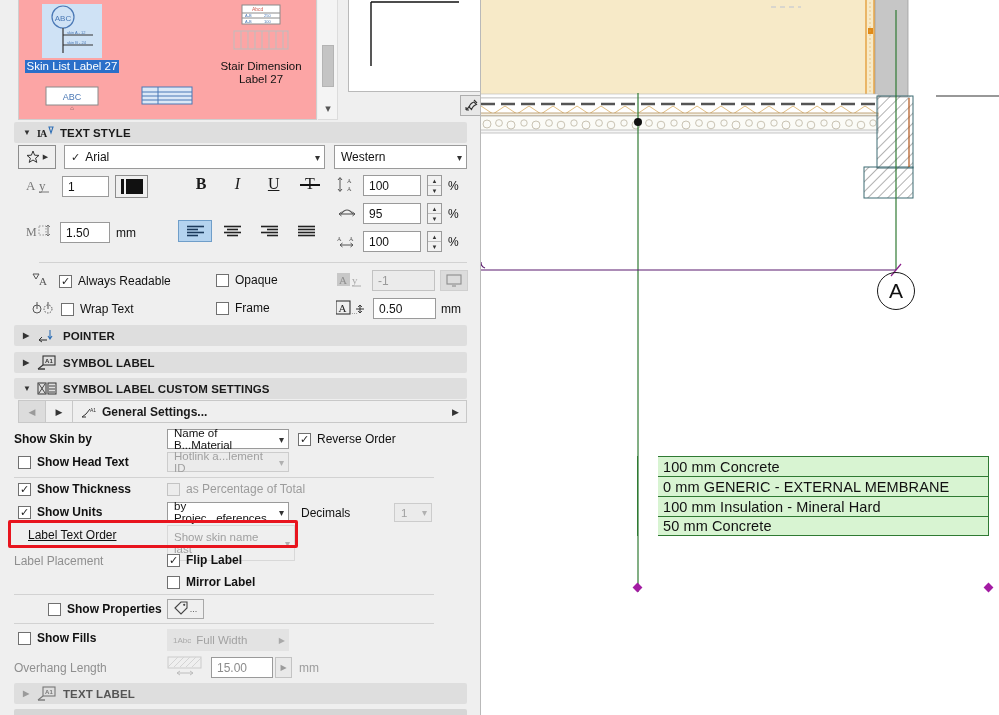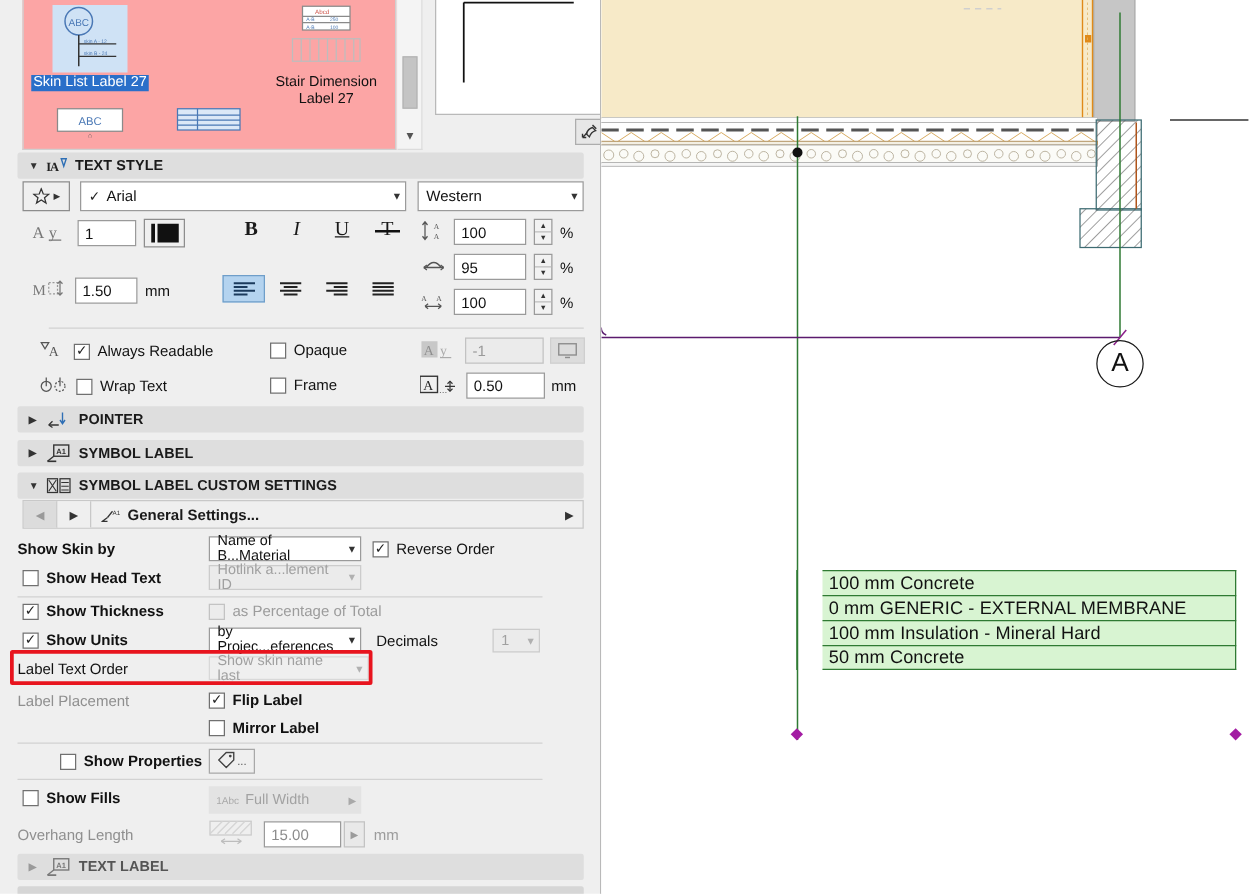--- a/index.html
+++ b/index.html
@@ -592,22 +592,22 @@
     <div class="dd" style="position:absolute; left:167px; top:502px; width:122px; height:20px; font-size:11.5px;">
       <span>by Projec...eferences</span>
       <span class="cv">▾</span>
     </div>
     <span class="lbl" style="position:absolute; left:301px; top:506px;">Decimals</span>
     <div class="dd dis" style="position:absolute; left:394px; top:503px; width:38px; height:19px; font-size:11.5px;">
       <span>1</span>
       <span class="cv">▾</span>
     </div>
 
-    <span class="lbl" style="position:absolute; left:14px; top:528px;">Label Text Order</span>
-    <div class="dd dis" style="position:absolute; left:167px; top:525px; width:128px; height:19px; font-size:11.5px; background:#efefef; border-color:#d8d8d8;">
+    <span class="lbl" style="position:absolute; left:28px; top:528px;text-decoration:underline;">Label Text Order</span>
+    <div class="dd dis" style="position:absolute; left:167px; top:525px; width:128px; height:36px; font-size:11.5px; background:#efefef; border-color:#d8d8d8;">
       <span>Show skin name last</span>
       <span class="cv">▾</span>
     </div>
     <div class="hl-box" style="left:8px; top:520px; width:290px; height:28px;"></div>
 
     <span class="lbl g" style="position:absolute; left:14px; top:554px;">Label Placement</span>
     <span class="cb" style="position:absolute; left:167px; top:553px;">
       <span class="box">✓</span>
       <span class="lb b">Flip Label</span>
     </span>

